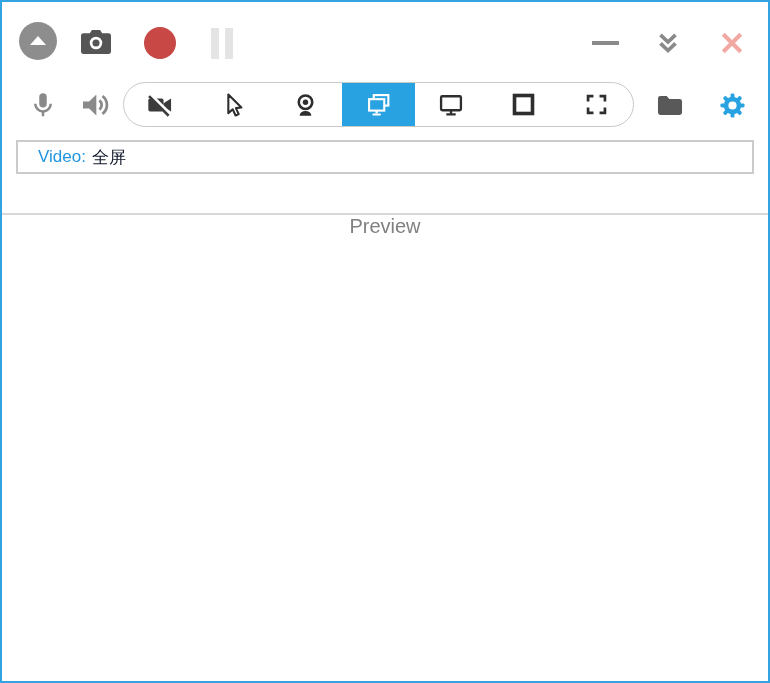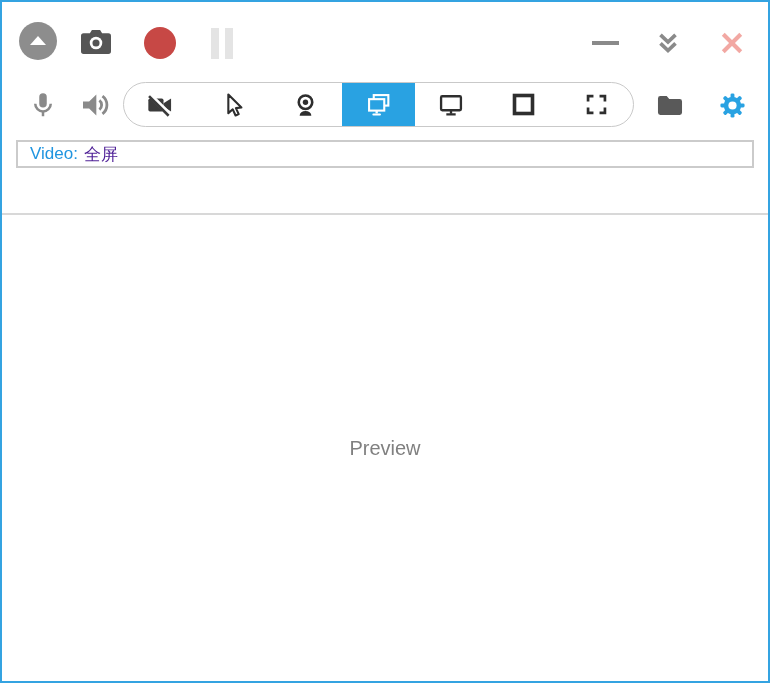--- a/index.html
+++ b/index.html
@@ -64,38 +64,38 @@
     flex: 1; display: flex; align-items: center; justify-content: center;
     background: transparent; border: none; padding: 0; cursor: pointer;
   }
   .mode-cell.selected { background: #29a2e2; }
   .btn-folder { left: 651px; top: 86px; width: 34px; height: 34px; }
   .btn-settings { left: 713px; top: 86px; width: 34px; height: 34px; }
 
   
   .source-input {
     position: absolute;
-    left: 14px; top: 138px; width: 738px; height: 28px;
+    left: 14px; top: 138px; width: 738px; height: 34px;
     border: 2px solid #cbcbcb; background: #fff;
     display: flex; align-items: center;
-    padding-left: 12px; font-size: 17px;
+    padding-left: 20px; font-size: 17px;
     cursor: text;
   }
   .source-label { color: #2095e0; margin-right: 6px; }
-  .source-value { color: #4c1d95; }
+  .source-value { color: #0f172a; }
 
   
   .separator {
     position: absolute; left: 0; top: 211px; width: 100%; height: 2px;
     background: #d8d8d8;
   }
   .preview-area {
     position: absolute; left: 0; top: 213px; right: 0; bottom: 0;
     background: #fff;
-    display: flex; align-items: center; justify-content: center;
+    display: flex; justify-content: center;
   }
   .preview-text { font-size: 20px; color: #808080; }
 
   svg { display: block; }
 </style>
 </head>
 <body>
 
 <div class="window">
 

